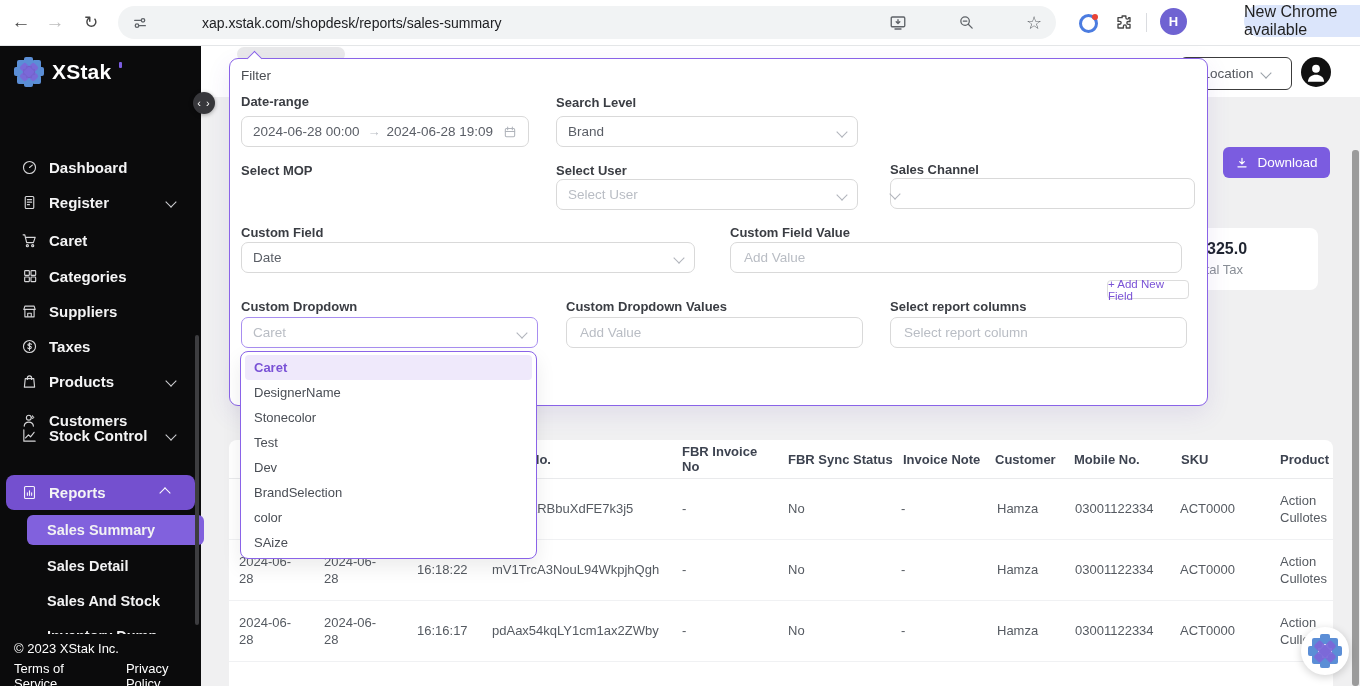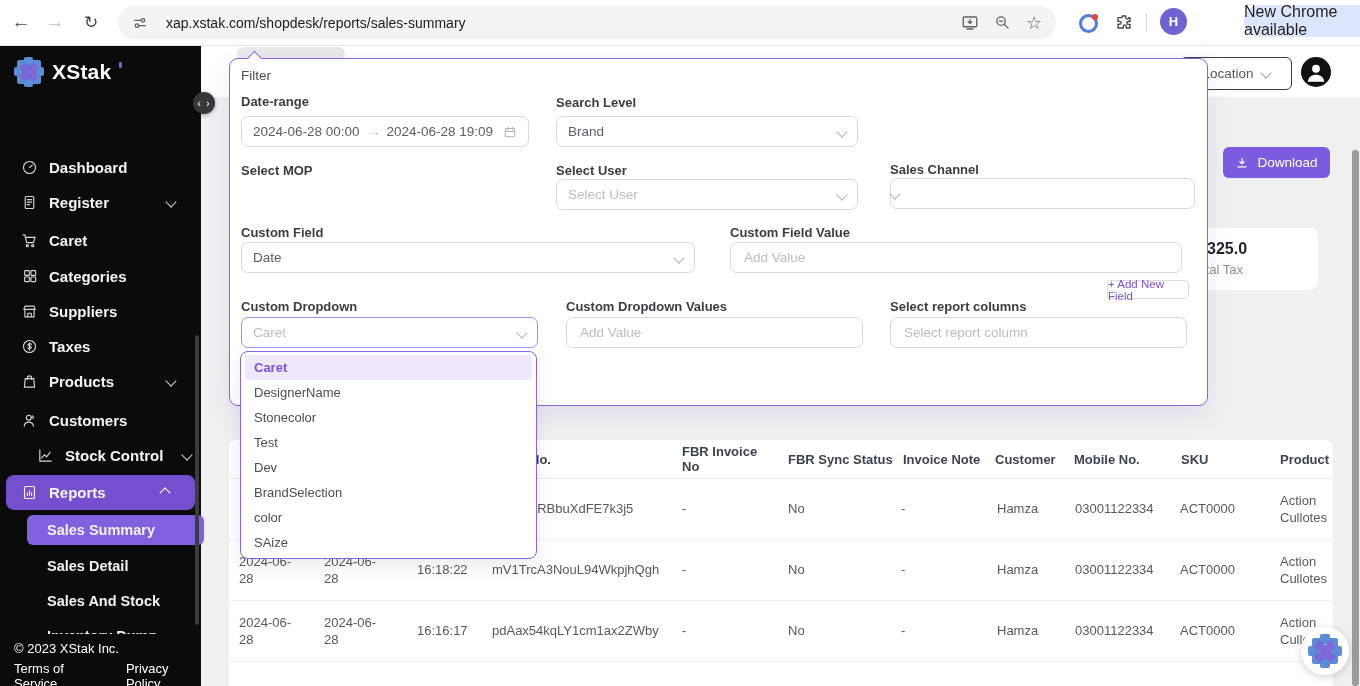--- a/index.html
+++ b/index.html
@@ -7,21 +7,21 @@
     font-family:"Liberation Sans","DejaVu Sans",sans-serif;background:#f0f0f1;}
 
   
   .chrome{position:absolute;left:0;top:0;width:1360px;height:45px;background:#fff;border-bottom:1px solid #e4e6e8;z-index:20;}
   .nav-glyph{position:absolute;top:9px;width:26px;height:26px;display:flex;align-items:center;justify-content:center;
     font-size:19px;color:#474747;border-radius:50%;}
   .g-back::before{content:"←";}
   .g-fwd::before{content:"→";color:#bdbdbd;}
   .g-reload::before{content:"↻";font-size:17px;}
   .omnibox{position:absolute;left:118px;top:6px;width:938px;height:33px;background:#f1f3f4;border-radius:17px;
-    display:flex;align-items:center;}
+    display:flex;align-items:center;gap:36px;}
   .url-text{font-size:14px;color:#202124;margin-left:10px;flex:1;}
   .obx-ic{width:24px;height:24px;display:flex;align-items:center;justify-content:center;margin:0 4px;color:#5f6368;}
   .g-star::before{content:"☆";font-size:18px;color:#5f6368;}
   .ring-ic{width:13px;height:13px;border:3px solid #4b7ce0;border-radius:50%;position:relative;}
   .ring-ic::after{content:"";position:absolute;right:-3px;top:-3px;width:6px;height:6px;background:#ea4335;border-radius:50%;}
   .vdiv{position:absolute;left:1146px;top:13px;width:1px;height:19px;background:#dadce0;}
   .havatar{position:absolute;left:1160px;top:8px;width:27px;height:27px;border-radius:50%;background:#6f63d2;
     color:#fff;font-size:13px;font-weight:700;display:flex;align-items:center;justify-content:center;}
   .chrome-pill{position:absolute;left:1244px;top:5px;width:148px;height:32px;background:#dbe5fb;border-radius:16px;
     display:flex;align-items:center;justify-content:center;gap:11px;font-size:16px;color:#1f1f1f;}
@@ -255,21 +255,21 @@
     <div class="nav-item" style="top:358px;">
       <span class="nico">
           <svg width="17" height="17" viewBox="0 0 24 24" fill="none" stroke="#e8e8ea" stroke-width="1.6" stroke-linecap="round">
             <circle cx="11" cy="8" r="3.4"></circle>
             <path d="M4.5 20c.3-4 3-5.8 6.5-5.8S17.2 16 17.5 20"></path>
             <path d="M16.5 5.5l.6 1.5 1.5.6-1.5.6-.6 1.5-.6-1.5-1.5-.6 1.5-.6z" stroke-width="1.1"></path>
           </svg>
         </span>
       <span class="nlabel">Customers</span>
     </div>
-    <div class="nav-item" style="top:393px;margin-left:16px;">
+    <div class="nav-item" style="top:373px;">
       <span class="nico">
           <svg width="17" height="17" viewBox="0 0 24 24" fill="none" stroke="#e8e8ea" stroke-width="1.6" stroke-linecap="round" stroke-linejoin="round">
             <path d="M4 4v16h16"></path>
             <path d="M6.5 15.5l4-4.5 3 2.8 5-6.3"></path>
           </svg>
         </span>
       <span class="nlabel">Stock Control</span>
       <span class="chev-right cdown"></span>
     </div>
     <div class="nav-item nav-active" style="top:430px;height:35px;">

